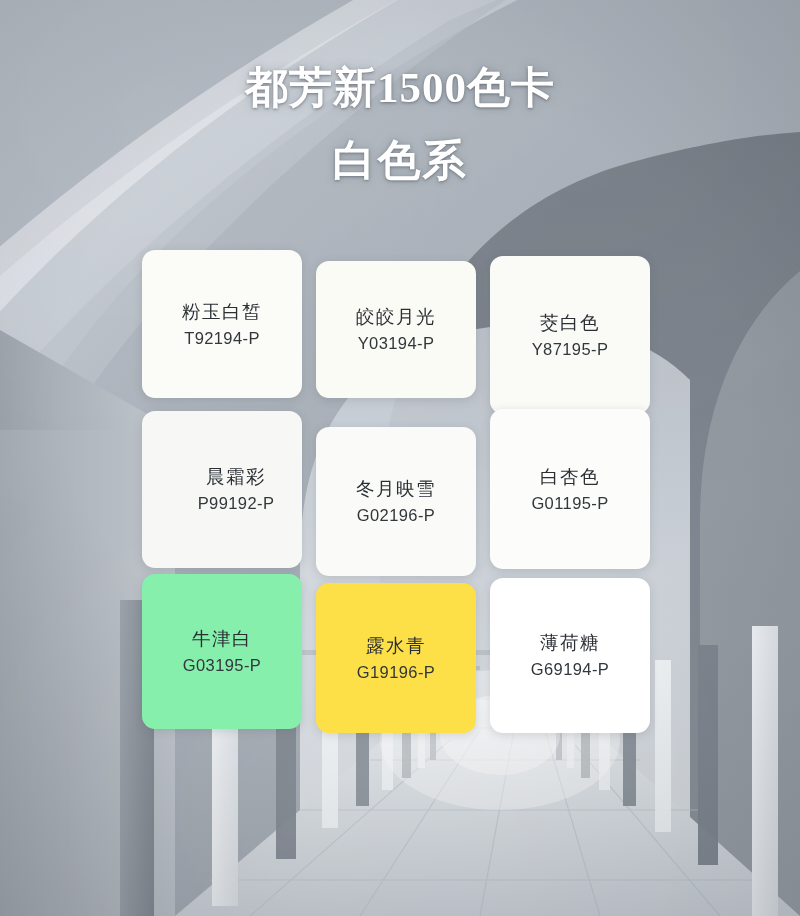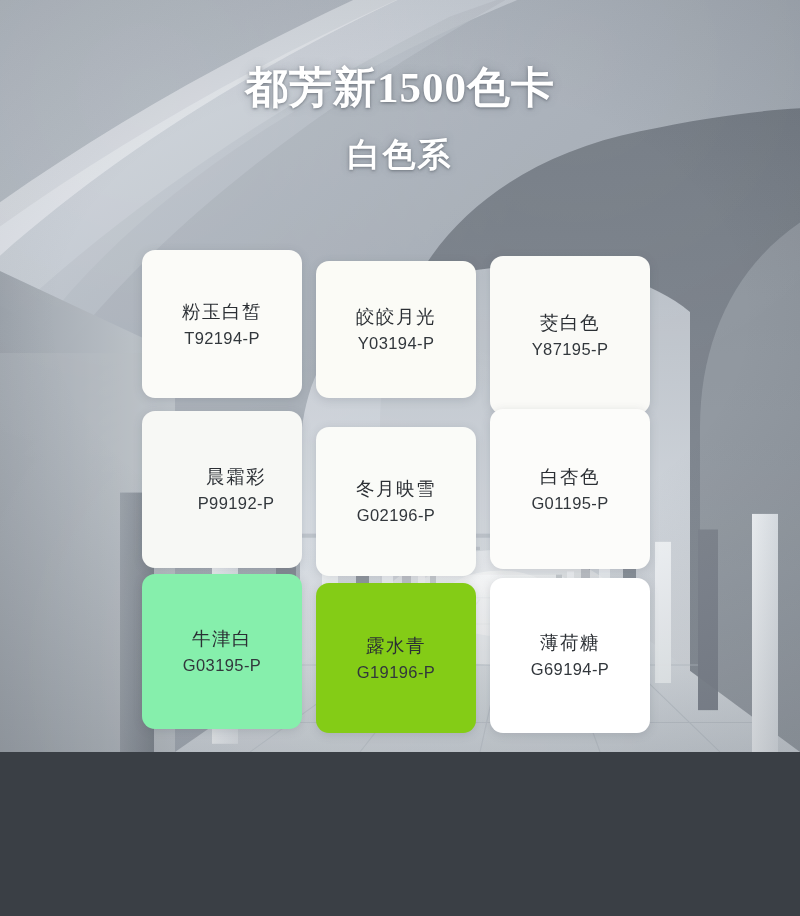--- a/index.html
+++ b/index.html
@@ -6,21 +6,21 @@
   html, body {
     margin: 0;
     padding: 0;
     background: #3a3f45;
   }
   * { box-sizing: border-box; }
 
   .poster {
     position: relative;
     width: 800px;
-    height: 752px;
+    height: 916px;
     overflow: hidden;
     font-family: "Liberation Sans", "DejaVu Sans", sans-serif;
     background: #9aa1aa;
   }
 
   
   .bg {
     position: absolute;
     inset: 0;
     overflow: hidden;
@@ -59,21 +59,21 @@
     font-size: 43px;
     line-height: 1.1;
     letter-spacing: 1px;
     color: #ffffff;
     margin: 0;
     text-shadow: 0 1px 3px rgba(60,66,74,.55), 0 0 10px rgba(90,98,108,.35);
   }
   .poster-subtitle {
     font-family: "Liberation Serif", "DejaVu Serif", serif;
     font-weight: 700;
-    font-size: 33px;
+    font-size: 43px;
     line-height: 1.1;
     letter-spacing: 2px;
     color: #ffffff;
     margin: 26px 0 0 0;
     text-shadow: 0 1px 3px rgba(60,66,74,.5), 0 0 9px rgba(90,98,108,.3);
   }
 
   
   .swatch-grid {
     position: absolute;
@@ -280,21 +280,21 @@
     <div class="swatch r2c3" style="background:#fcfcfa">
       <span class="swatch-name">白杏色</span>
       <span class="swatch-code">G01195-P</span>
     </div>
 
     <div class="swatch r3c1" style="background:#86efac">
       <span class="swatch-name">牛津白</span>
       <span class="swatch-code">G03195-P</span>
     </div>
 
-    <div class="swatch r3c2" style="background:#84cc16">
+    <div class="swatch r3c2" style="background:#fde047">
       <span class="swatch-name">露水青</span>
       <span class="swatch-code">G19196-P</span>
     </div>
 
     <div class="swatch r3c3" style="background:#ffffff">
       <span class="swatch-name">薄荷糖</span>
       <span class="swatch-code">G69194-P</span>
     </div>
 
   </div>

